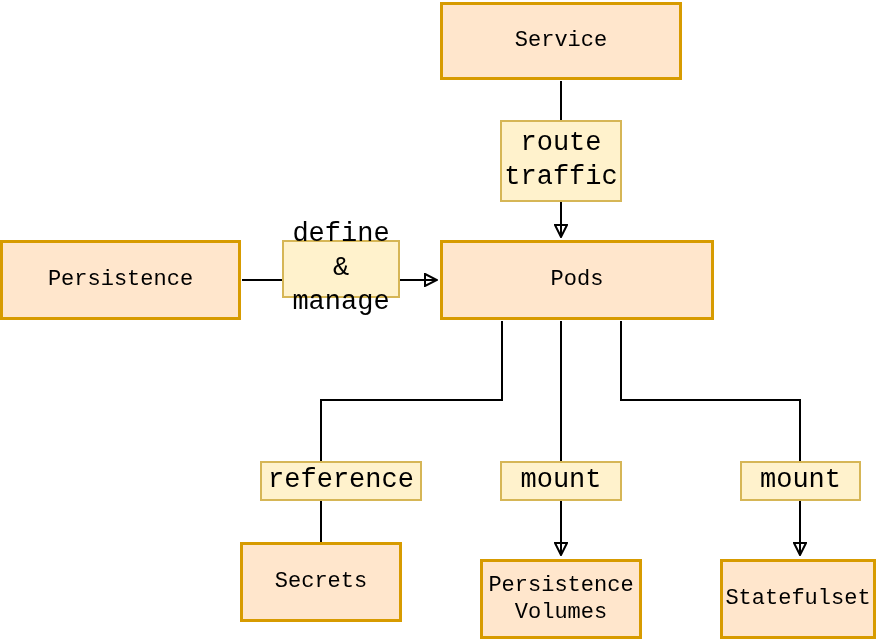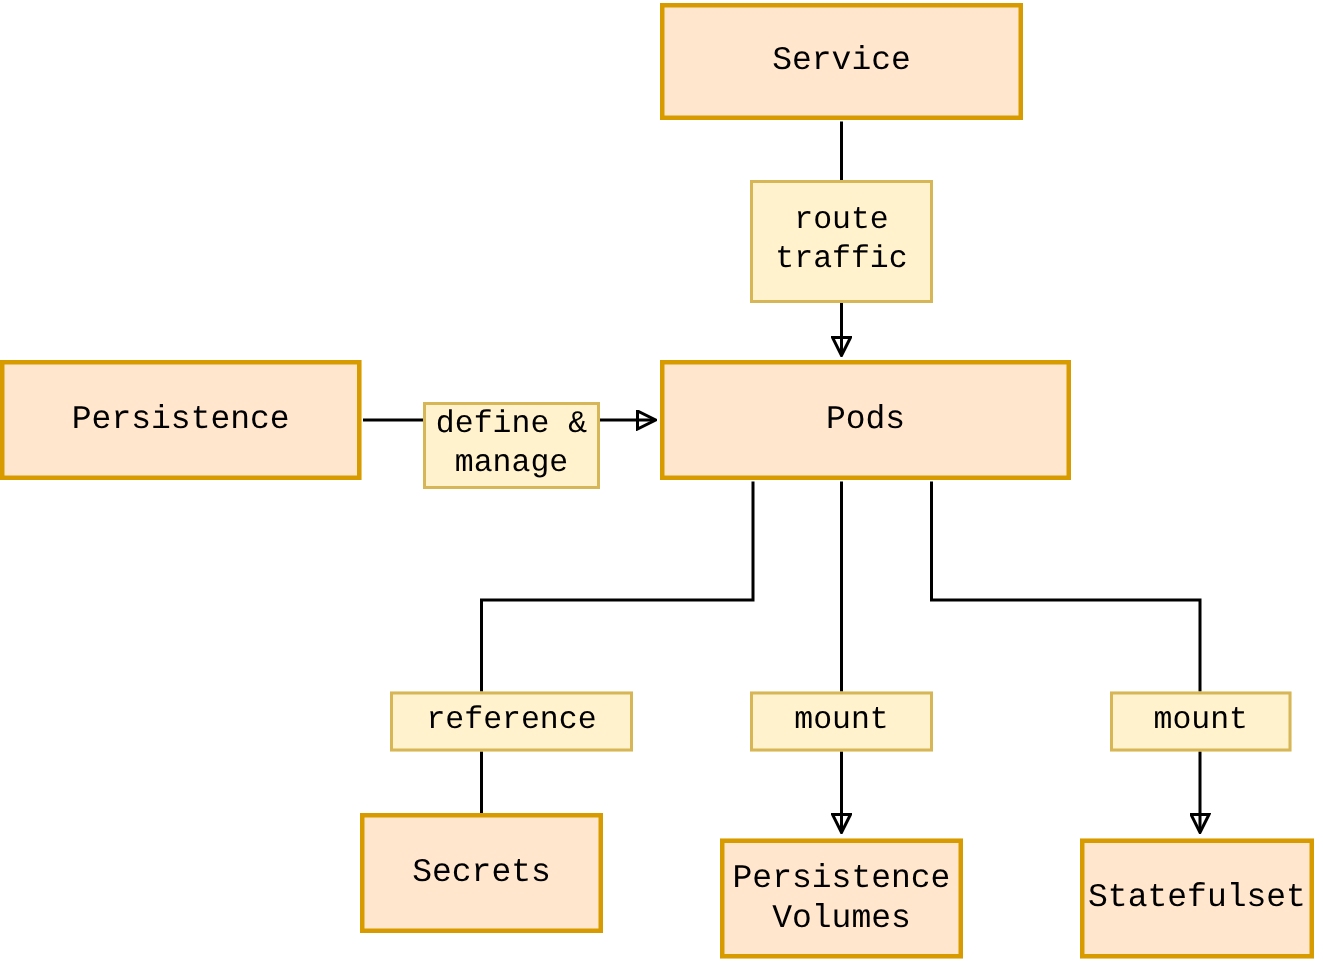--- a/index.html
+++ b/index.html
@@ -39,33 +39,33 @@
     line-height: 1.25;
   }
   .node {
     background: #ffe6cc;
     border: 3px solid #d79b00;
     font-size: 22px;
   }
   .edge-label {
     background: #fff2cc;
     border: 2px solid #d6b656;
-    font-size: 21px;
+    font-size: 27px;
     padding: 1px 4px;
   }
   
   .node-service        { left: 440px; top: 2px;   width: 242px; height: 78px; }
   .node-statefulset    { left: 0px;   top: 240px; width: 241px; height: 80px; }
   .node-pods           { left: 440px; top: 240px; width: 274px; height: 80px; }
   .node-secrets        { left: 240px; top: 530px; width: 162px; height: 80px; margin-top: 12px; }
   .node-persistence    { left: 480px; top: 559px; width: 162px; height: 80px; }
   .node-configmaps     { left: 720px; top: 559px; width: 156px; height: 80px; }
   
   .label-route-traffic { left: 500px; top: 120px; width: 122px; height: 82px; }
-  .label-define-manage { left: 282px; top: 240px; width: 118px; height: 58px; margin-top: 28px; }
+  .label-define-manage { left: 282px; top: 240px; width: 118px; height: 58px; }
   .label-reference     { left: 240px; top: 461px; width: 162px; height: 40px; margin-left: 20px; }
   .label-mount-pv      { left: 500px; top: 461px; width: 122px; height: 40px; }
   .label-mount-cm      { left: 740px; top: 461px; width: 121px; height: 40px; }
 </style>
 </head>
 <body>
 
 <div class="canvas">
 
   <svg class="edge-layer" width="882" height="642" viewBox="0 0 882 642" xmlns="http://www.w3.org/2000/svg">

